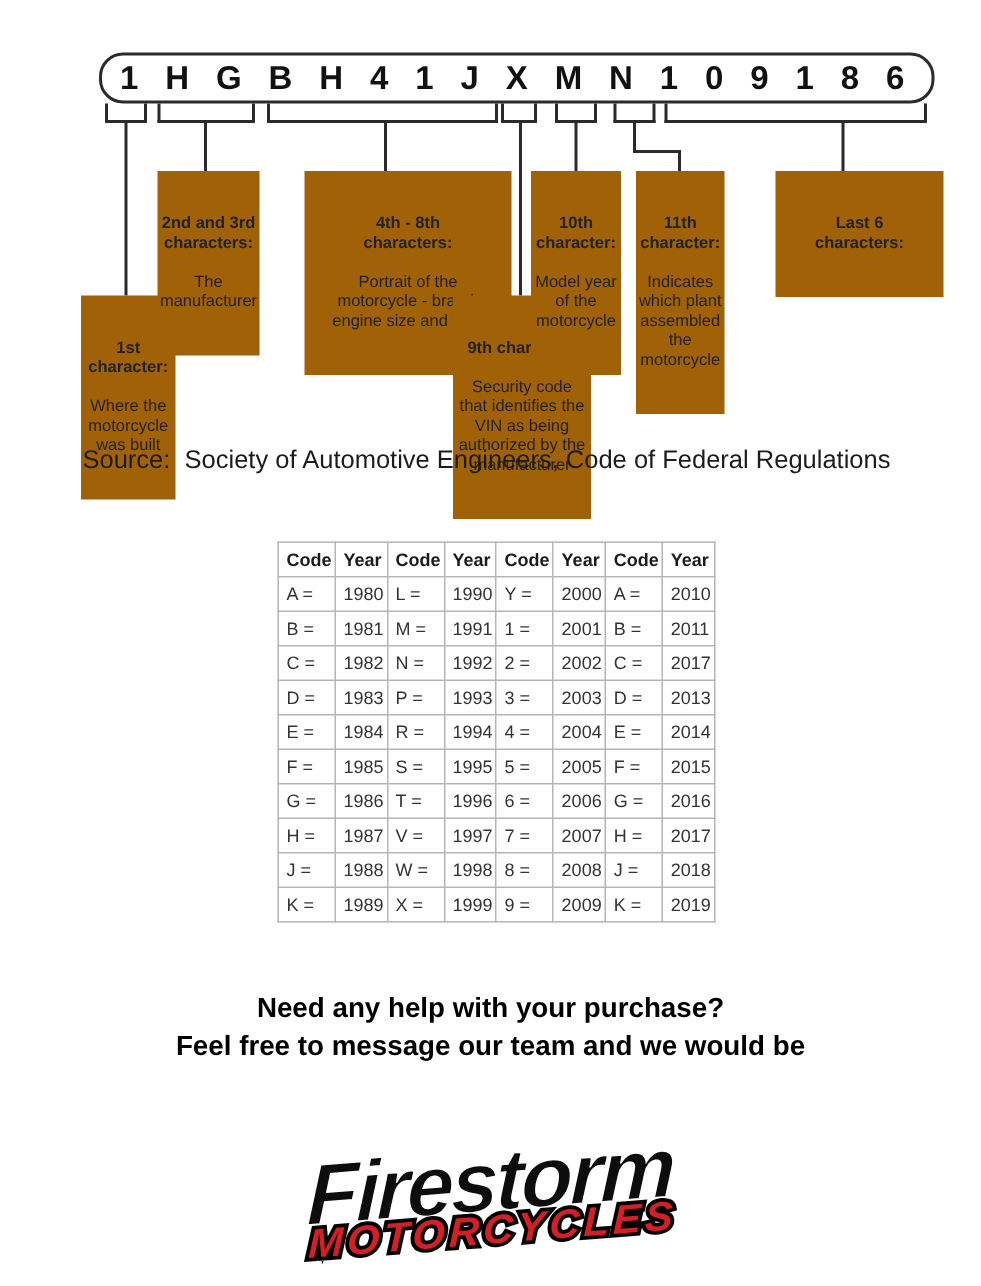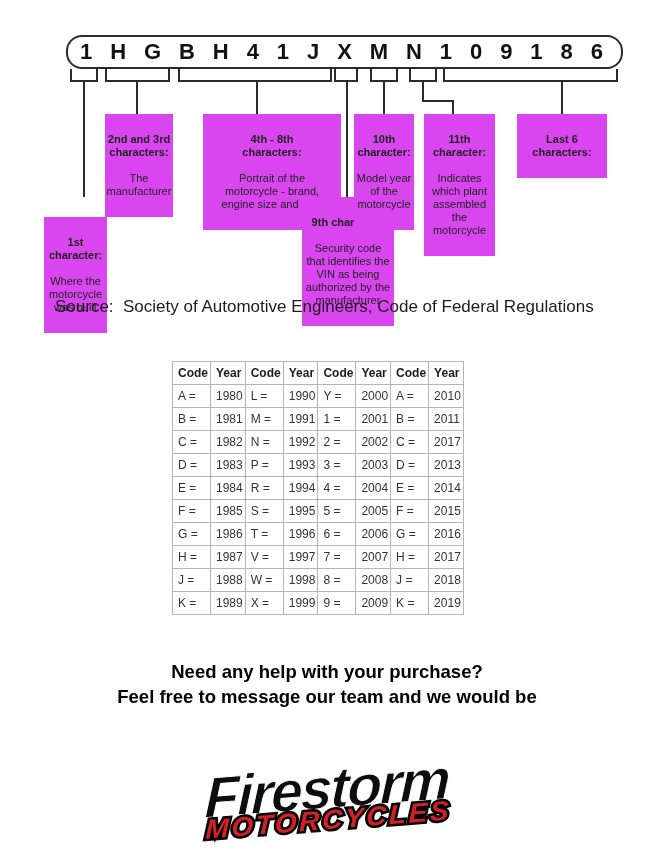--- a/index.html
+++ b/index.html
@@ -23,30 +23,30 @@
   
   .bracket {
     top:69px; height:13px;
     border-left:2px solid #2b2b2b; border-right:2px solid #2b2b2b; border-bottom:2px solid #2b2b2b;
   }
   .vline { width:2px; background:#2b2b2b; }
   .hline { height:2px; background:#2b2b2b; }
 
   
   .label-box {
-    background:#d946ef; text-align:center; color:#222;
-    font-size:11px; line-height:13px; padding:6px 1px;
+    background:#a16207; text-align:center; color:#222;
+    font-size:11px; line-height:13px; padding:16px 1px;
     white-space:pre-line;
   }
   .lb-title { font-weight:bold; }
 
   .source { left:55px; top:297px; font-size:17px; color:#1c1c1c; white-space:pre; }
 
   
-  .year-table { left:172px; top:361px; border-collapse:collapse; font-size:12px; color:#333; }
+  .year-table { left:185px; top:361px; border-collapse:collapse; font-size:12px; color:#333; }
   .year-table th, .year-table td {
     border:1px solid #b5b5b5; text-align:left; vertical-align:middle;
     padding:0 2px 0 5px; height:23px; white-space:nowrap;
   }
   .year-table th { font-weight:bold; color:#1c1c1c; }
 
   
   .help {
     left:0; top:659px; width:654px; text-align:center;
     font-size:18.5px; font-weight:bold; line-height:25px; color:#000;
@@ -106,21 +106,21 @@
 <div class="abs vline" style="left:83px;top:82px;height:115px;"></div>
 <div class="abs vline" style="left:136px;top:82px;height:32px;"></div>
 <div class="abs vline" style="left:256px;top:82px;height:32px;"></div>
 <div class="abs vline" style="left:346px;top:82px;height:115px;"></div>
 <div class="abs vline" style="left:383px;top:82px;height:32px;"></div>
 <div class="abs vline" style="left:422px;top:82px;height:20px;"></div>
 <div class="abs hline" style="left:422px;top:100px;width:32px;"></div>
 <div class="abs vline" style="left:452px;top:100px;height:14px;"></div>
 <div class="abs vline" style="left:561px;top:82px;height:32px;"></div>
 
-<div class="abs label-box" style="left:44px;top:197px;width:63px;margin-top:20px;">
+<div class="abs label-box" style="left:54px;top:197px;width:63px;">
   <div class="lb-title">1st
 character:</div>
   <div class="lb-desc">Where the
 motorcycle
 was built</div>
 </div>
 <div class="abs label-box" style="left:105px;top:114px;width:68px;">
   <div class="lb-title">2nd and 3rd
 characters:</div>
   <div class="lb-desc">The
@@ -141,30 +141,30 @@
 authorized by the
 manufacturer</div>
 </div>
 <div class="abs label-box" style="left:354px;top:114px;width:60px;">
   <div class="lb-title">10th
 character:</div>
   <div class="lb-desc">Model year
 of the
 motorcycle</div>
 </div>
-<div class="abs label-box" style="left:424px;top:114px;width:71px;">
+<div class="abs label-box" style="left:424px;top:114px;width:59px;">
   <div class="lb-title">11th
 character:</div>
   <div class="lb-desc">Indicates
 which plant
 assembled
 the
 motorcycle</div>
 </div>
-<div class="abs label-box" style="left:517px;top:114px;width:90px;">
+<div class="abs label-box" style="left:517px;top:114px;width:112px;">
   <div class="lb-title">Last 6
 characters:</div>
 </div>
 
 <div class="abs source">Source:  Society of Automotive Engineers, Code of Federal Regulations</div>
 
 <table class="abs year-table">
   <colgroup>
     <col style="width:37px">
       <col style="width:34px">

